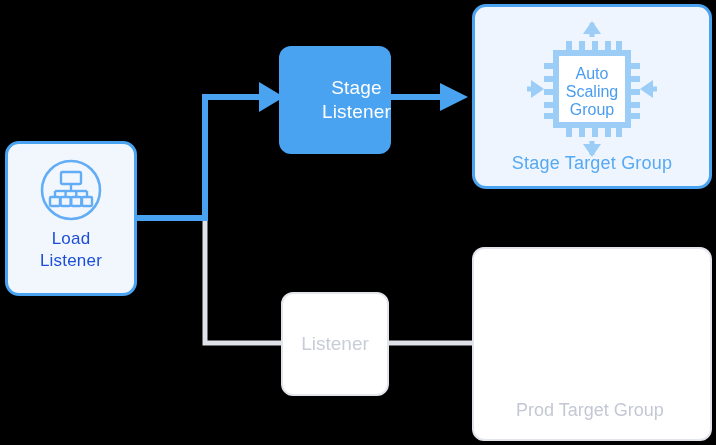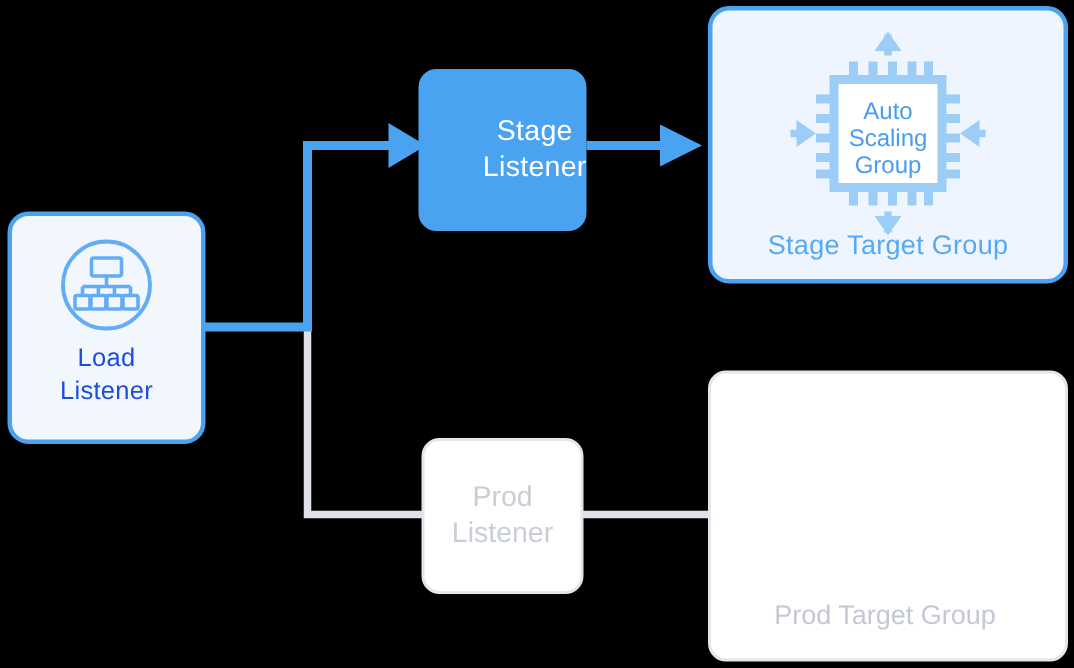--- a/index.html
+++ b/index.html
@@ -196,21 +196,20 @@
 
   <div class="box stage-listener">
     <div class="txt">
       <div>Stage</div>
       <div>Listener</div>
     </div>
   </div>
 
   <div class="box prod-listener">
     <div class="txt">
-      <div>Prod</div>
       <div>Listener</div>
     </div>
   </div>
 
   <div class="box stage-tg">
     <div class="asg-icon">
       <svg viewBox="0 0 140 140" xmlns="http://www.w3.org/2000/svg">
         <g fill="#9ccdf7">
 
           <rect x="34" y="34" width="72" height="72" fill="#ffffff" stroke="#9ccdf7" stroke-width="6"></rect>

